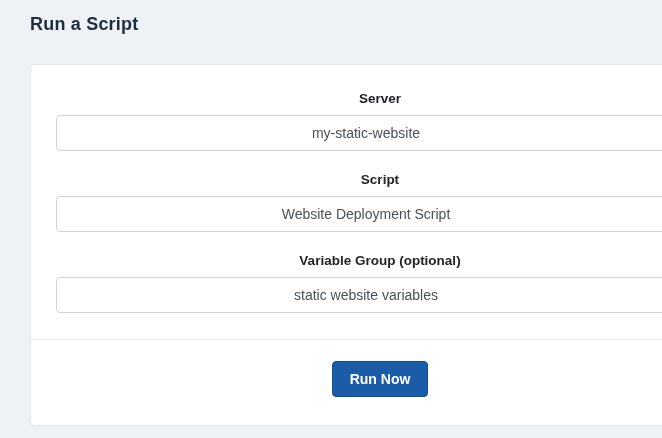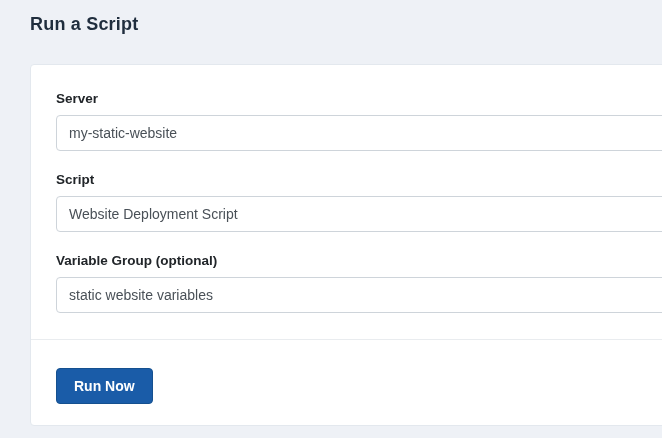--- a/index.html
+++ b/index.html
@@ -1,15 +1,15 @@
 <!DOCTYPE html>
 <html><head>
 <meta charset="utf-8">
 <style>
-  * { box-sizing: border-box; margin: 0; padding: 0; }
+  * { box-sizing: border-box; margin: 0; padding: 0; text-align: center; }
   html, body {
     width: 662px;
     height: 438px;
     overflow: hidden;
     font-family: "Liberation Sans", sans-serif;
     background: #eef1f6;
   }
   .page {
     width: 662px;
     height: 438px;
@@ -57,21 +57,21 @@
     border: 1px solid #ced4da;
     border-radius: 4px;
     outline: none;
   }
   .divider {
     border: none;
     border-top: 1px solid #e9ecef;
     margin: 26px -25px 0 -25px;
   }
   .run-button {
-    margin-top: 28px;
+    margin-top: 21px;
     display: inline-block;
     background: #1a5ca8;
     color: #ffffff;
     border: 1px solid #15508f;
     border-radius: 4px;
     padding: 9px 17px;
     font-family: "Liberation Sans", sans-serif;
     font-size: 14px;
     font-weight: 700;
     cursor: pointer;

